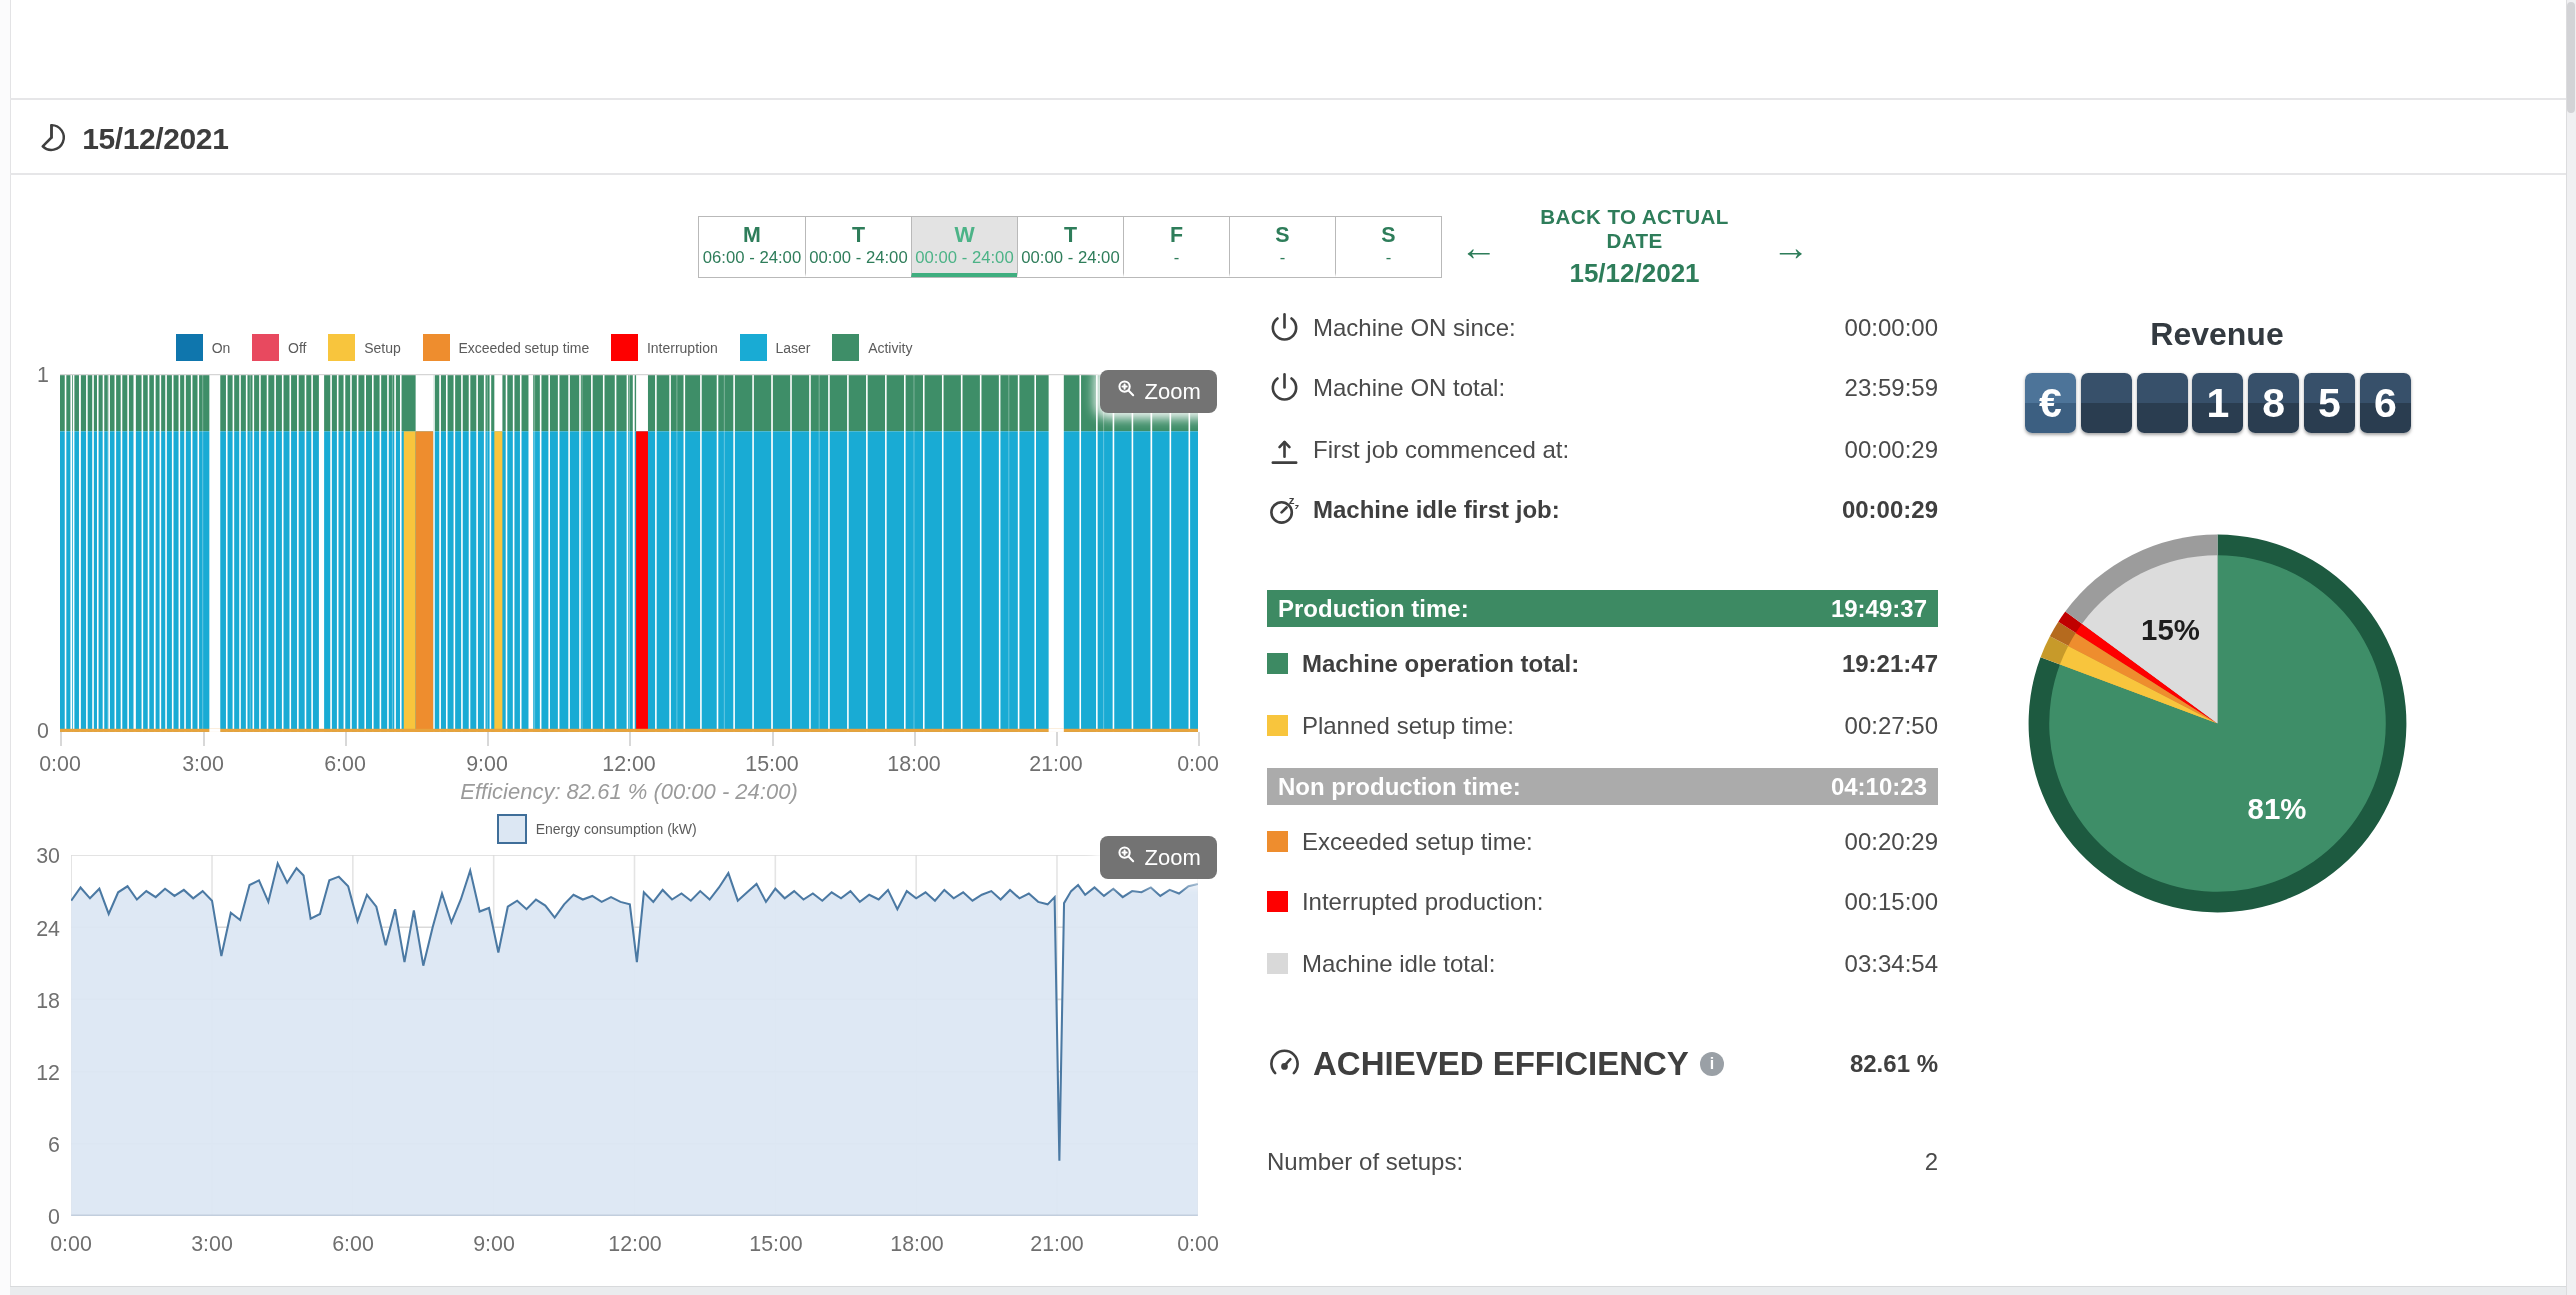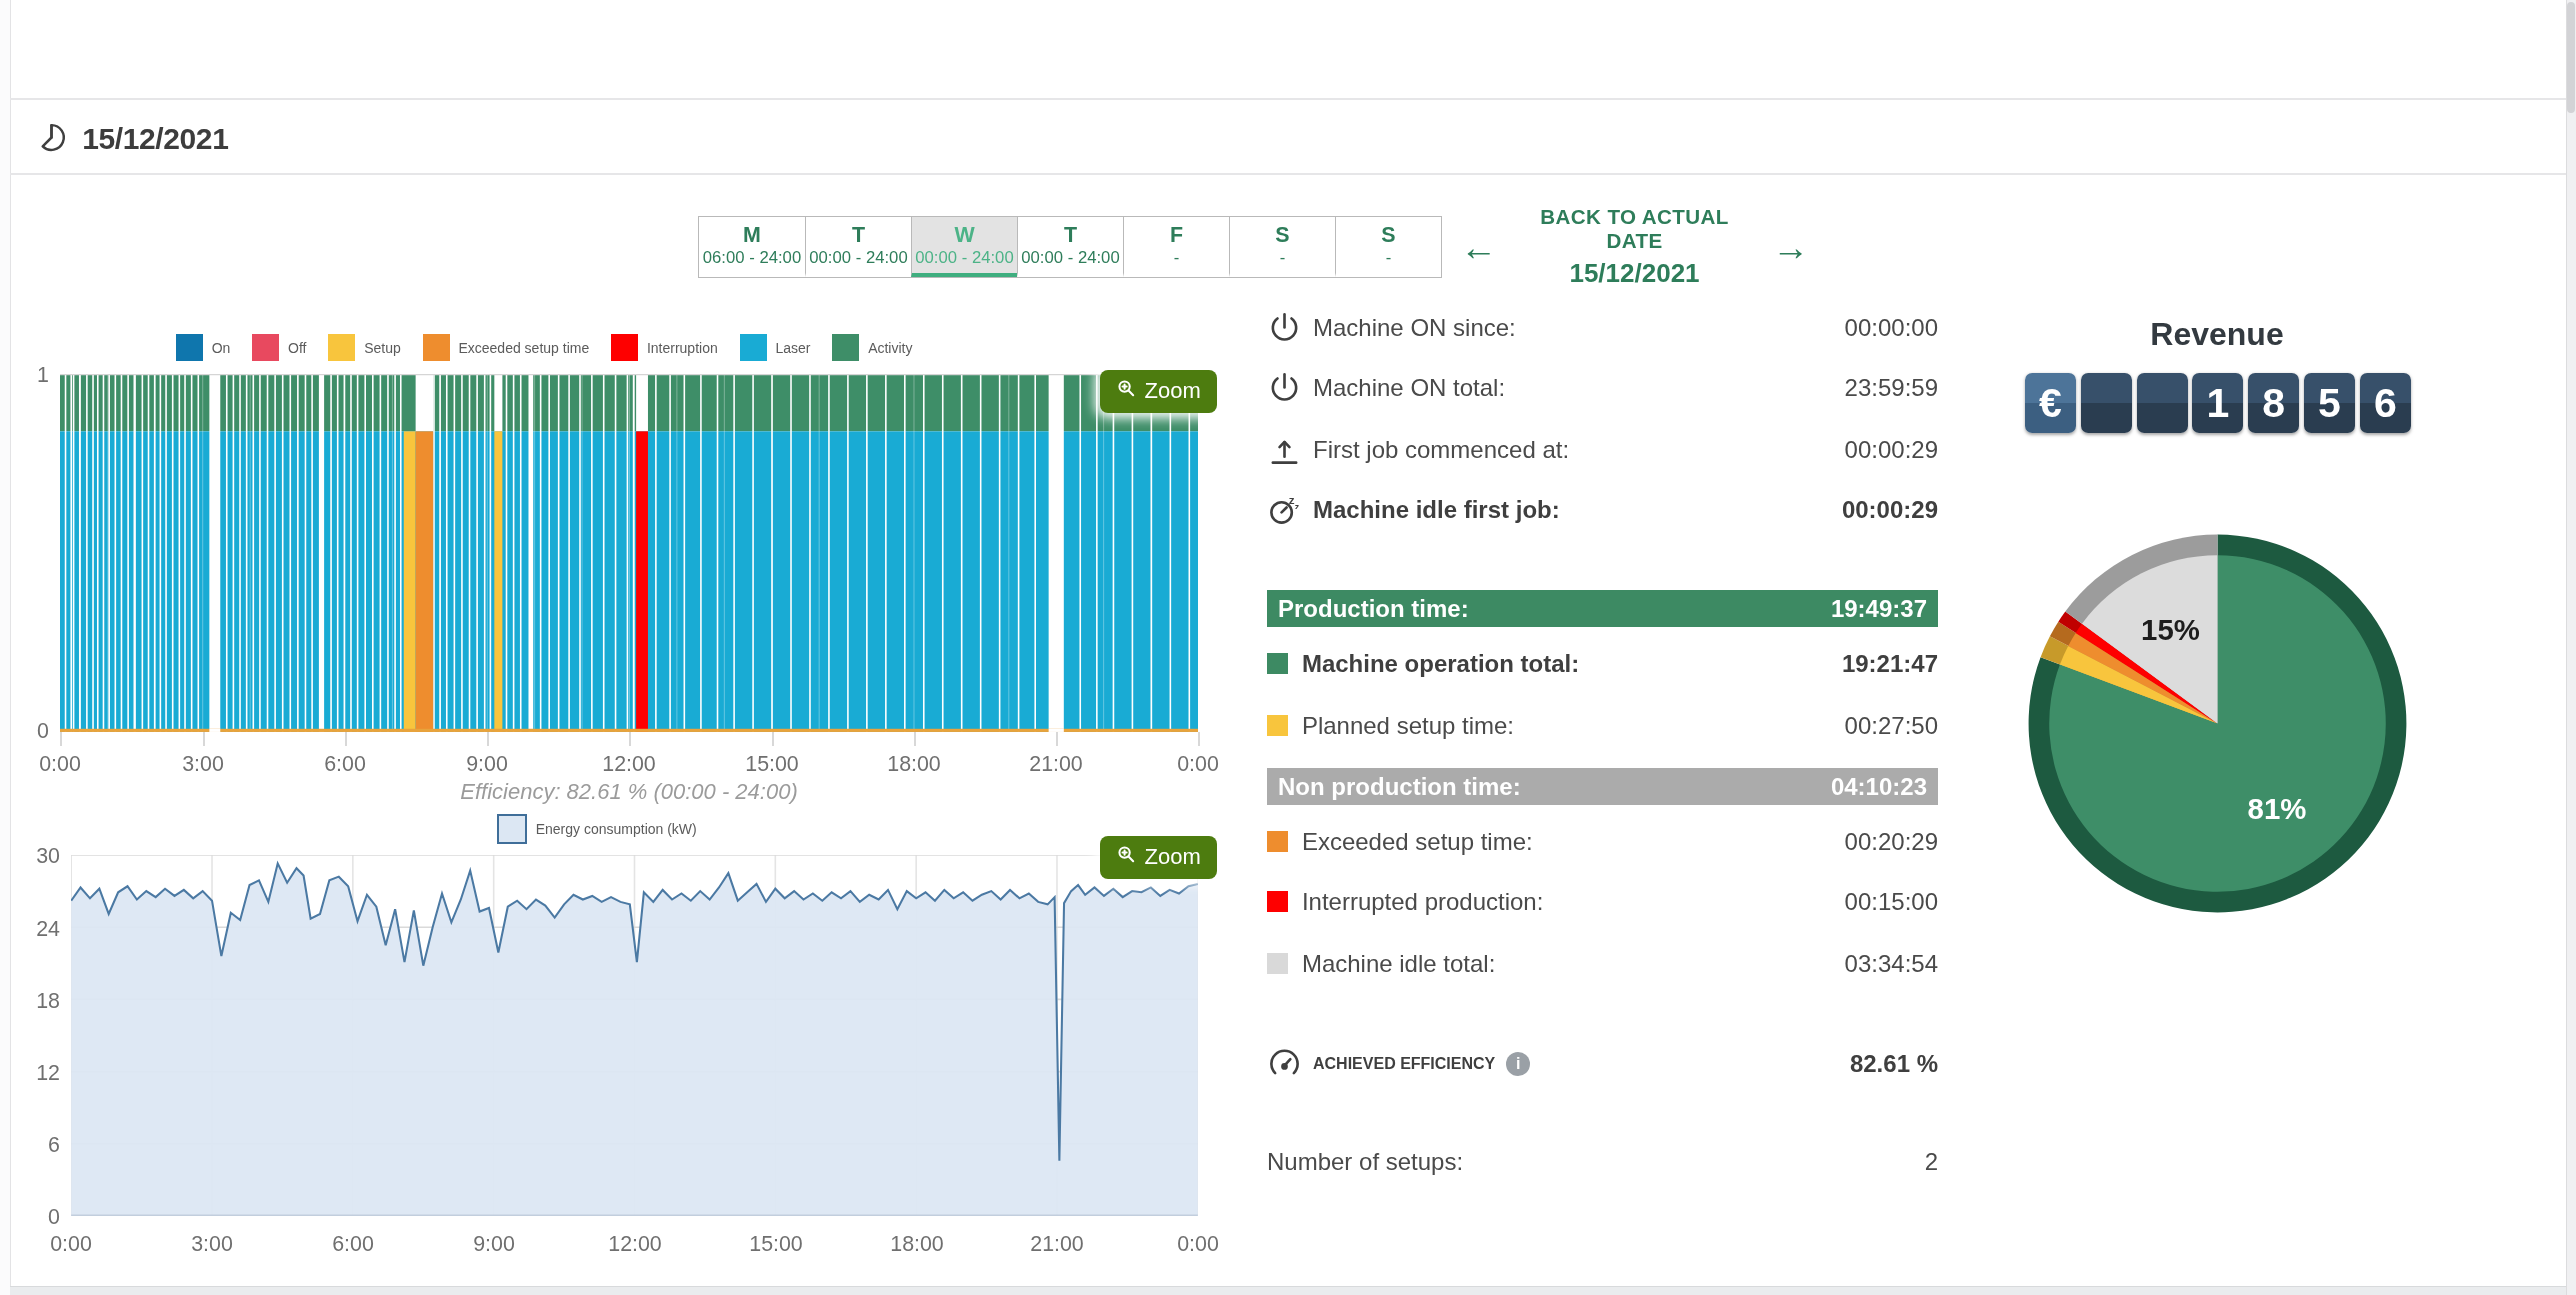--- a/index.html
+++ b/index.html
@@ -33,35 +33,35 @@
   .legend .sw{width:27px;height:27px;}
   .legend .lt{font-size:14px;color:#5b5b5b;}
   .legend2-sw{width:30px;height:30px;background:#dce7f3;border:2.4px solid #3f6e99;box-sizing:border-box;}
   
   .ax{position:absolute;font-size:21.4px;color:#6f6f6f;}
   .ax.c{transform:translateX(-50%);}
   .ax.r{transform:translateX(-100%);}
   .tick{position:absolute;width:1.6px;background:#d8d8d8;}
   .cap{position:absolute;transform:translateX(-50%);font-size:22px;font-style:italic;color:#9b9b9b;white-space:nowrap;}
   
-  .zoombtn{position:absolute;display:flex;align-items:center;gap:8px;background:#4d7c0f;color:#fff;
+  .zoombtn{position:absolute;display:flex;align-items:flex-end;gap:8px;background:#737373;color:#fff;
      border:none;border-radius:8px;padding:8px 16px;font-size:22px;font-family:inherit;cursor:pointer;
      box-shadow:0 0 11px 5.6px rgba(255,255,255,0.92);}
   
   .stat{position:absolute;left:1267px;width:671px;height:35px;display:flex;align-items:center;color:#4a4a4a;}
   .stat .ic{width:35px;height:35px;flex:0 0 35px;margin-right:11px;display:flex;align-items:center;justify-content:center;}
   .stat .sw{width:20.6px;height:20.6px;flex:0 0 20.6px;margin-right:14.3px;}
   .stat .lb{font-size:24px;white-space:nowrap;}
   .stat .vl{margin-left:auto;font-size:24px;}
   .stat.bold .lb,.stat.bold .vl{font-weight:bold;color:#3f3f3f;}
   .stat.banner{height:37px;padding:0 11px;width:649px;color:#fff;}
   .stat.banner .lb,.stat.banner .vl{font-weight:bold;color:#fff;}
   .stat .info{width:24px;height:24px;border-radius:50%;background:#9aa0a6;color:#fff;display:inline-flex;
      align-items:center;justify-content:center;font-size:16px;font-weight:bold;margin-left:11px;cursor:pointer;font-style:normal;}
-  .stat.eff .lb{font-size:16px;}
+  .stat.eff .lb{font-size:33px;}
   
   .rev-title{position:absolute;left:2217px;top:316px;transform:translateX(-50%);font-size:32px;font-weight:bold;color:#333a40;}
   .tiles{position:absolute;left:2025px;top:373px;display:flex;gap:4.8px;}
   .tile{width:51px;height:60px;border-radius:7.1px;color:#fff;font-size:41px;font-weight:bold;
     display:flex;align-items:center;justify-content:center;
     background:linear-gradient(#37506a 0%,#37506a 50%,#2a3d50 50%,#2a3d50 100%);box-shadow:0 1.6px 3.2px rgba(0,0,0,.35);}
   .tile.cur{background:linear-gradient(#4d7499 0%,#4d7499 50%,#3c5f81 50%,#3c5f81 100%);}
   
   .bottomstrip{position:absolute;left:9.5px;top:1286px;width:2557px;height:9.5px;background:#eaecee;border-top:0.8px solid #d8dadc;}
   .vscroll{position:absolute;right:0;top:0;width:9.5px;height:1295px;background:#f0f0f2;border-left:0.8px solid #dcdcde;}

